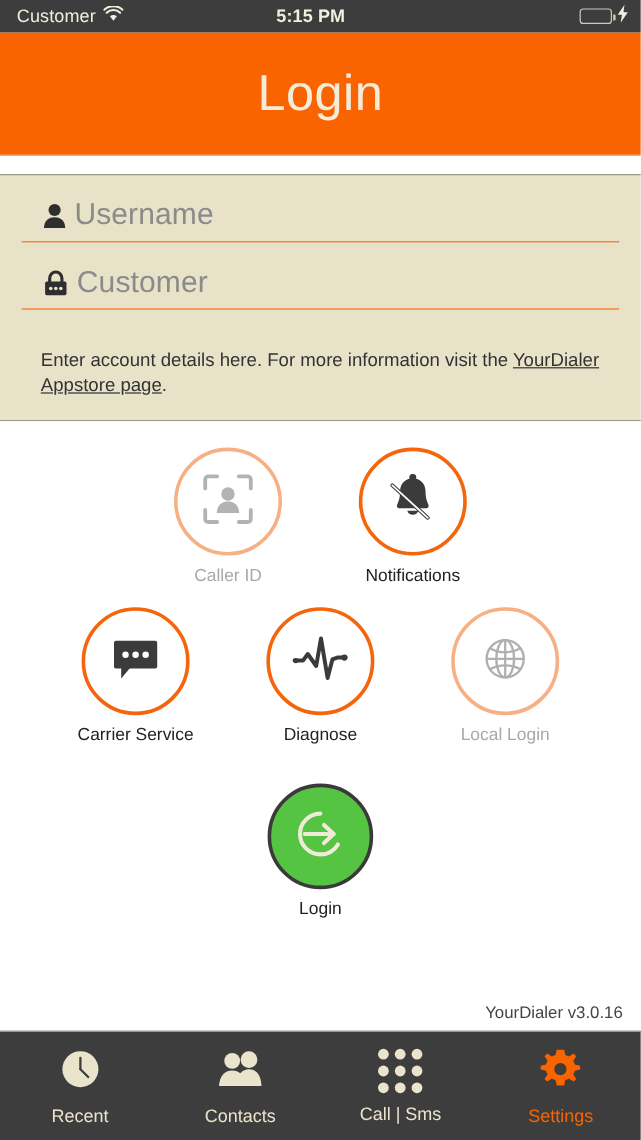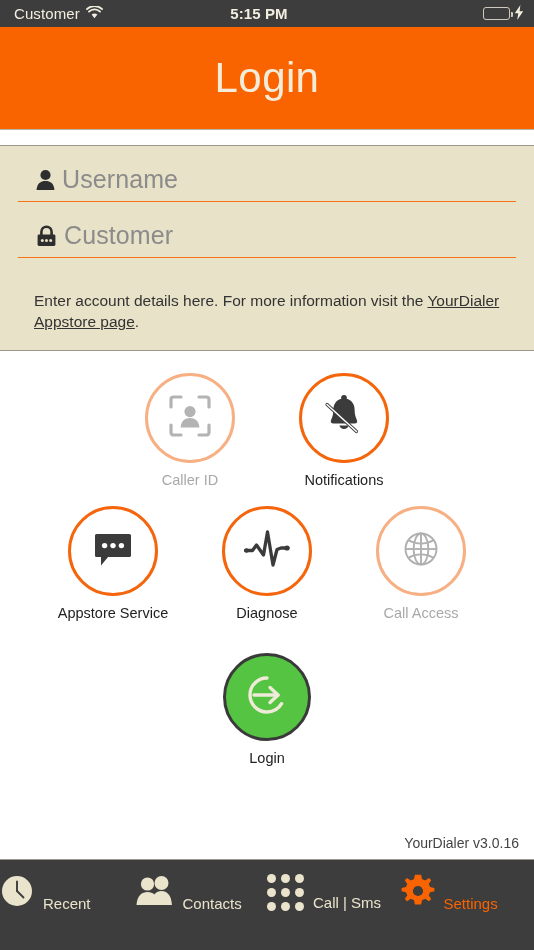--- a/index.html
+++ b/index.html
@@ -103,21 +103,21 @@
     font-size:14px; color:#444;
   }
 
   
   .tabbar {
     position:absolute; left:0; right:0; bottom:0; height:91px;
     background:#3d3d3d; border-top:1.5px solid #9b9789;
     display:flex; align-items:flex-start; padding-top:14px;
   }
   .tab {
-    flex:1; display:flex; flex-direction:row; align-items:flex-end; gap:9px;
+    flex:1; display:flex; flex-direction:column; align-items:center; gap:9px;
   }
   .tab-label { font-size:15px; color:#ebe4cd; }
   .tab.active .tab-label { color:#fa6400; }
   .dots { display:grid; grid-template-columns:repeat(3,9px); gap:5px; }
   .dots i { width:9px; height:9px; background:#ebe4cd; border-radius:50%; display:block; }
 </style>
 </head>
 <body>
 
 <div class="statusbar">
@@ -227,21 +227,21 @@
         <span>
           <svg width="44" height="42" viewBox="0 0 44 42">
             <rect x="4" y="6" width="36" height="23" rx="1.6" fill="#3b3b3b"></rect>
             <path d="M10 28.5 L10 37.5 L17.5 28.5 Z" fill="#3b3b3b"></path>
             <circle cx="13.6" cy="17.6" r="2.7" fill="#fff"></circle>
             <circle cx="22" cy="17.6" r="2.7" fill="#fff"></circle>
             <circle cx="30.4" cy="17.6" r="2.7" fill="#fff"></circle>
           </svg>
         </span>
       </div>
-      <div class="tile-label">Appstore Service</div>
+      <div class="tile-label">Carrier Service</div>
     </div>
 
     <div class="tile">
       <div class="ring">
         <span>
           <svg width="50" height="44" viewBox="0 0 50 44">
             <path d="M3.5 23.5 H10.5 L14.5 18 L21.5 28 L25.5 5 L31 38 L35 22.5 L39 21 H46" stroke="#3b3b3b" stroke-width="3.3" fill="none" stroke-linecap="round" stroke-linejoin="round"></path>
             <circle cx="4.5" cy="23.5" r="2.2" fill="#3b3b3b"></circle>
             <circle cx="45" cy="21" r="2.6" fill="#3b3b3b"></circle>
           </svg>
@@ -258,21 +258,21 @@
               <circle cx="21" cy="21" r="15.5"></circle>
               <ellipse cx="21" cy="21" rx="7.4" ry="15.5"></ellipse>
               <line x1="5.5" y1="21" x2="36.5" y2="21"></line>
               <path d="M8.2 12.2 a26 26 0 0 0 25.6 0"></path>
               <path d="M8.2 29.8 a26 26 0 0 1 25.6 0"></path>
               <line x1="21" y1="5.5" x2="21" y2="36.5"></line>
             </g>
           </svg>
         </span>
       </div>
-      <div class="tile-label">Call Access</div>
+      <div class="tile-label">Local Login</div>
     </div>
 
   </div>
 
   <div class="login-wrap">
     <div class="login-ring">
       <span>
         <svg width="52" height="52" viewBox="0 0 52 52">
           <path d="M26 9 a17 17 0 1 0 0 34 a17 17 0 0 0 14.6 -8.3" stroke="#f0ead8" stroke-width="3.4" fill="none" stroke-linecap="round"></path>
           <line x1="13" y1="26" x2="37" y2="26" stroke="#f0ead8" stroke-width="3.4" stroke-linecap="round"></line>

